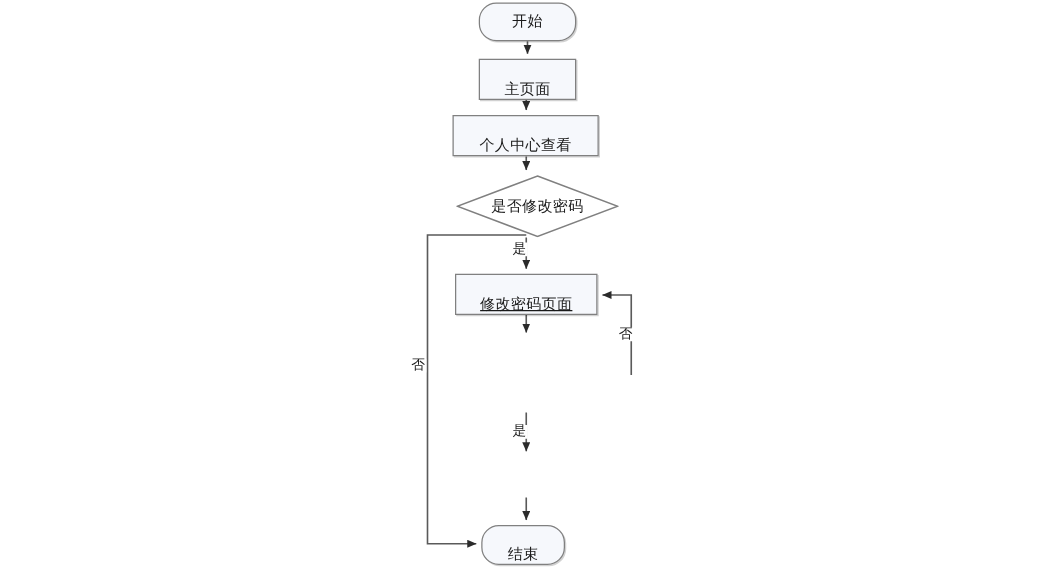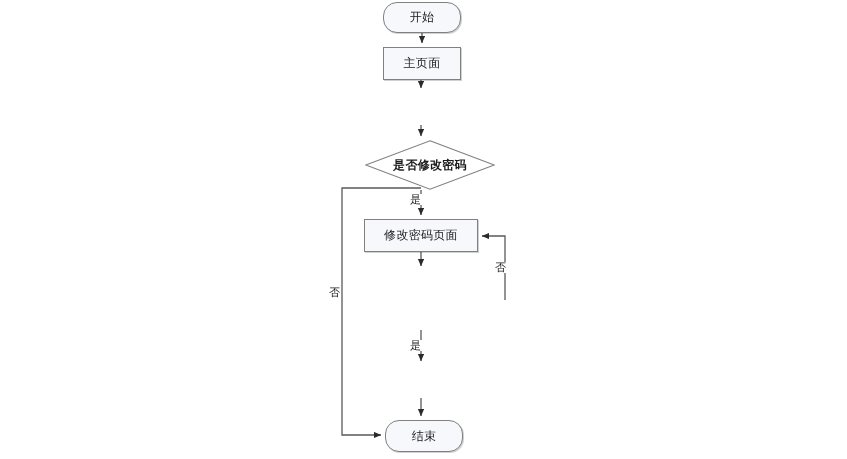--- a/index.html
+++ b/index.html
@@ -36,31 +36,31 @@
     text-align: center;
     color: #1a1a1a;
     font-size: 12px;
     line-height: 1.25;
     letter-spacing: 0.3px;
   }
   .node.process {
     background: #f6f8fc;
     border: 1px solid #808080;
     box-shadow: 1px 1px 0 rgba(0,0,0,0.18);
+    align-items: flex-end;
   }
   .node.terminator {
     background: #f6f8fc;
     border: 1px solid #808080;
     border-radius: 14px;
     box-shadow: 1px 1px 0 rgba(0,0,0,0.18);
   }
   .node.decision {
     background: transparent;
     border: none;
-    font-weight: bold;
   }
   .decision-shape {
     position: absolute;
     left: 0;
     top: 0;
     width: 100%;
     height: 100%;
   }
   .decision-label {
     position: relative;
@@ -109,35 +109,38 @@
   </svg>
 
   <div class="node terminator" style="left:383px; top:2px; width:78px; height:31px;">
     <span>开始</span>
   </div>
 
   <div class="node process" style="left:383px; top:47px; width:78px; height:33px;">
     <span>主页面</span>
   </div>
 
+  <div class="node process" style="left:362px; top:92px; width:117px; height:33px;">
+    <span>个人中心查看</span>
+  </div>
 
   <div class="node decision" style="left:365px; top:140px; width:130px; height:50px;">
     <svg class="decision-shape" viewBox="0 0 130 50" preserveAspectRatio="none" xmlns="http://www.w3.org/2000/svg">
       <polygon points="65,0.8 129.2,25 65,49.2 0.8,25" fill="#ffffff" stroke="#808080" stroke-width="1.2"></polygon>
     </svg>
     <span class="decision-label">是否修改密码</span>
   </div>
 
-  <div class="node process" style="left:364px; top:219px; width:114px; height:33px;">
+  <div class="node process" style="left:364px; top:219px; width:114px; height:33px;text-decoration:underline;">
     <span>修改密码页面</span>
   </div>
 
 
 
-  <div class="node terminator" style="left:385px; top:420px; width:78px; height:32px;">
+  <div class="node terminator" style="left:385px; top:420px; width:67px; height:32px;align-items:flex-end;">
     <span>结束</span>
   </div>
 
   <span class="edge-label" style="left:409px; top:194px;">是</span>
 
   <span class="edge-label" style="left:328px; top:287px;">否</span>
 
   <span class="edge-label" style="left:409px; top:340px;">是</span>
 
   <span class="edge-label" style="left:494px; top:262px;">否</span>

